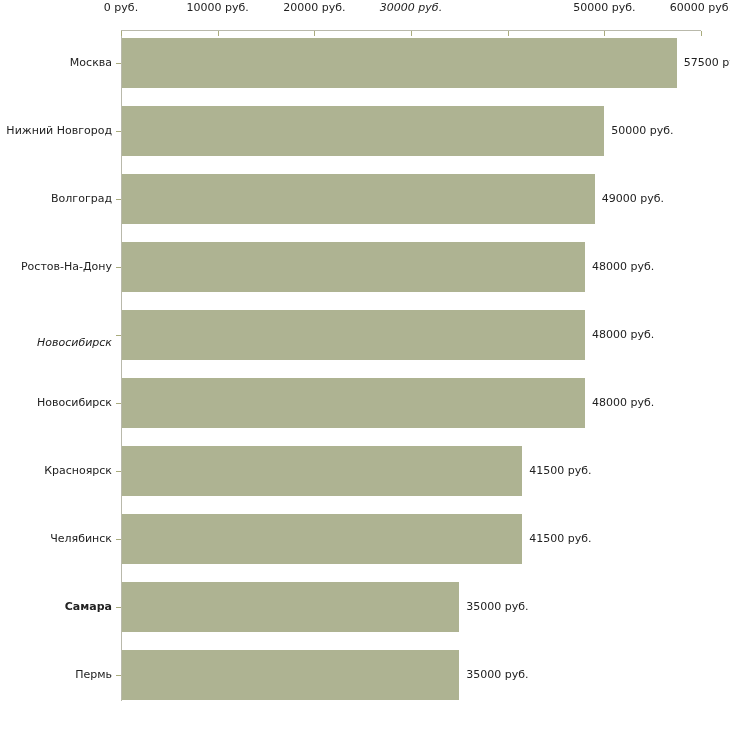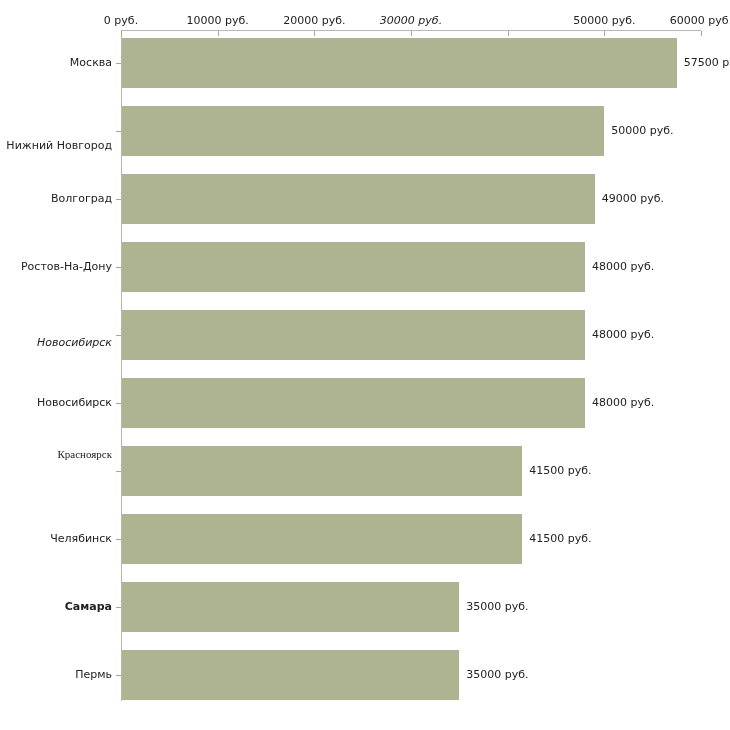--- a/index.html
+++ b/index.html
@@ -42,21 +42,21 @@
 
   .x-tick {
     position: absolute;
     top: 31px;
     width: 1px;
     height: 5px;
     background: #a9ab7d;
   }
   .x-tick-label {
     position: absolute;
-    top: 14px;
+    top: 1px;
     font-size: 11px;
     line-height: 13px;
     color: #222222;
     white-space: nowrap;
     transform: translateX(-50%);
     text-align: center;
   }
 
   .y-tick {
     position: absolute;
@@ -120,31 +120,31 @@
         <div class="x-tick-label" style="left: 507.667px; margin-top: 36px;">40000 руб.</div>
         <div class="x-tick" style="left: 604.333px;"></div>
         <div class="x-tick-label" style="left: 604.333px;">50000 руб.</div>
         <div class="x-tick" style="left: 701px;"></div>
         <div class="x-tick-label" style="left: 701px;">60000 руб.</div>
       </div>
     <div id="y-ticks">
         <div class="y-tick" style="top: 63px;"></div>
         <div class="y-tick-label" style="top: 56px;">Москва</div>
         <div class="y-tick" style="top: 131px;"></div>
-        <div class="y-tick-label" style="top: 124px; margin-top: 15px;">Нижний Новгород</div>
+        <div class="y-tick-label" style="top: 124px;">Нижний Новгород</div>
         <div class="y-tick" style="top: 199px;"></div>
         <div class="y-tick-label" style="top: 192px;">Волгоград</div>
         <div class="y-tick" style="top: 267px;"></div>
         <div class="y-tick-label" style="top: 260px;">Ростов-На-Дону</div>
         <div class="y-tick" style="top: 335px;"></div>
         <div class="y-tick-label" style="top: 336px; font-style: italic;">Новосибирск</div>
         <div class="y-tick" style="top: 403px;"></div>
         <div class="y-tick-label" style="top: 396px;">Новосибирск</div>
         <div class="y-tick" style="top: 471px;"></div>
-        <div class="y-tick-label" style="top: 448px; font-family: Liberation Serif, serif;">Красноярск</div>
+        <div class="y-tick-label" style="top: 464px;">Красноярск</div>
         <div class="y-tick" style="top: 539px;"></div>
         <div class="y-tick-label" style="top: 532px;">Челябинск</div>
         <div class="y-tick" style="top: 607px;"></div>
         <div class="y-tick-label" style="top: 600px; font-weight: bold;">Самара</div>
         <div class="y-tick" style="top: 675px;"></div>
         <div class="y-tick-label" style="top: 668px;">Пермь</div>
       </div>
     <div id="bars">
         <div class="bar" style="top: 38px; height: 50px; width: 554.833px;"></div>
         <div class="bar-value" style="left: 683.833px; top: 56px;">57500 ру</div>

